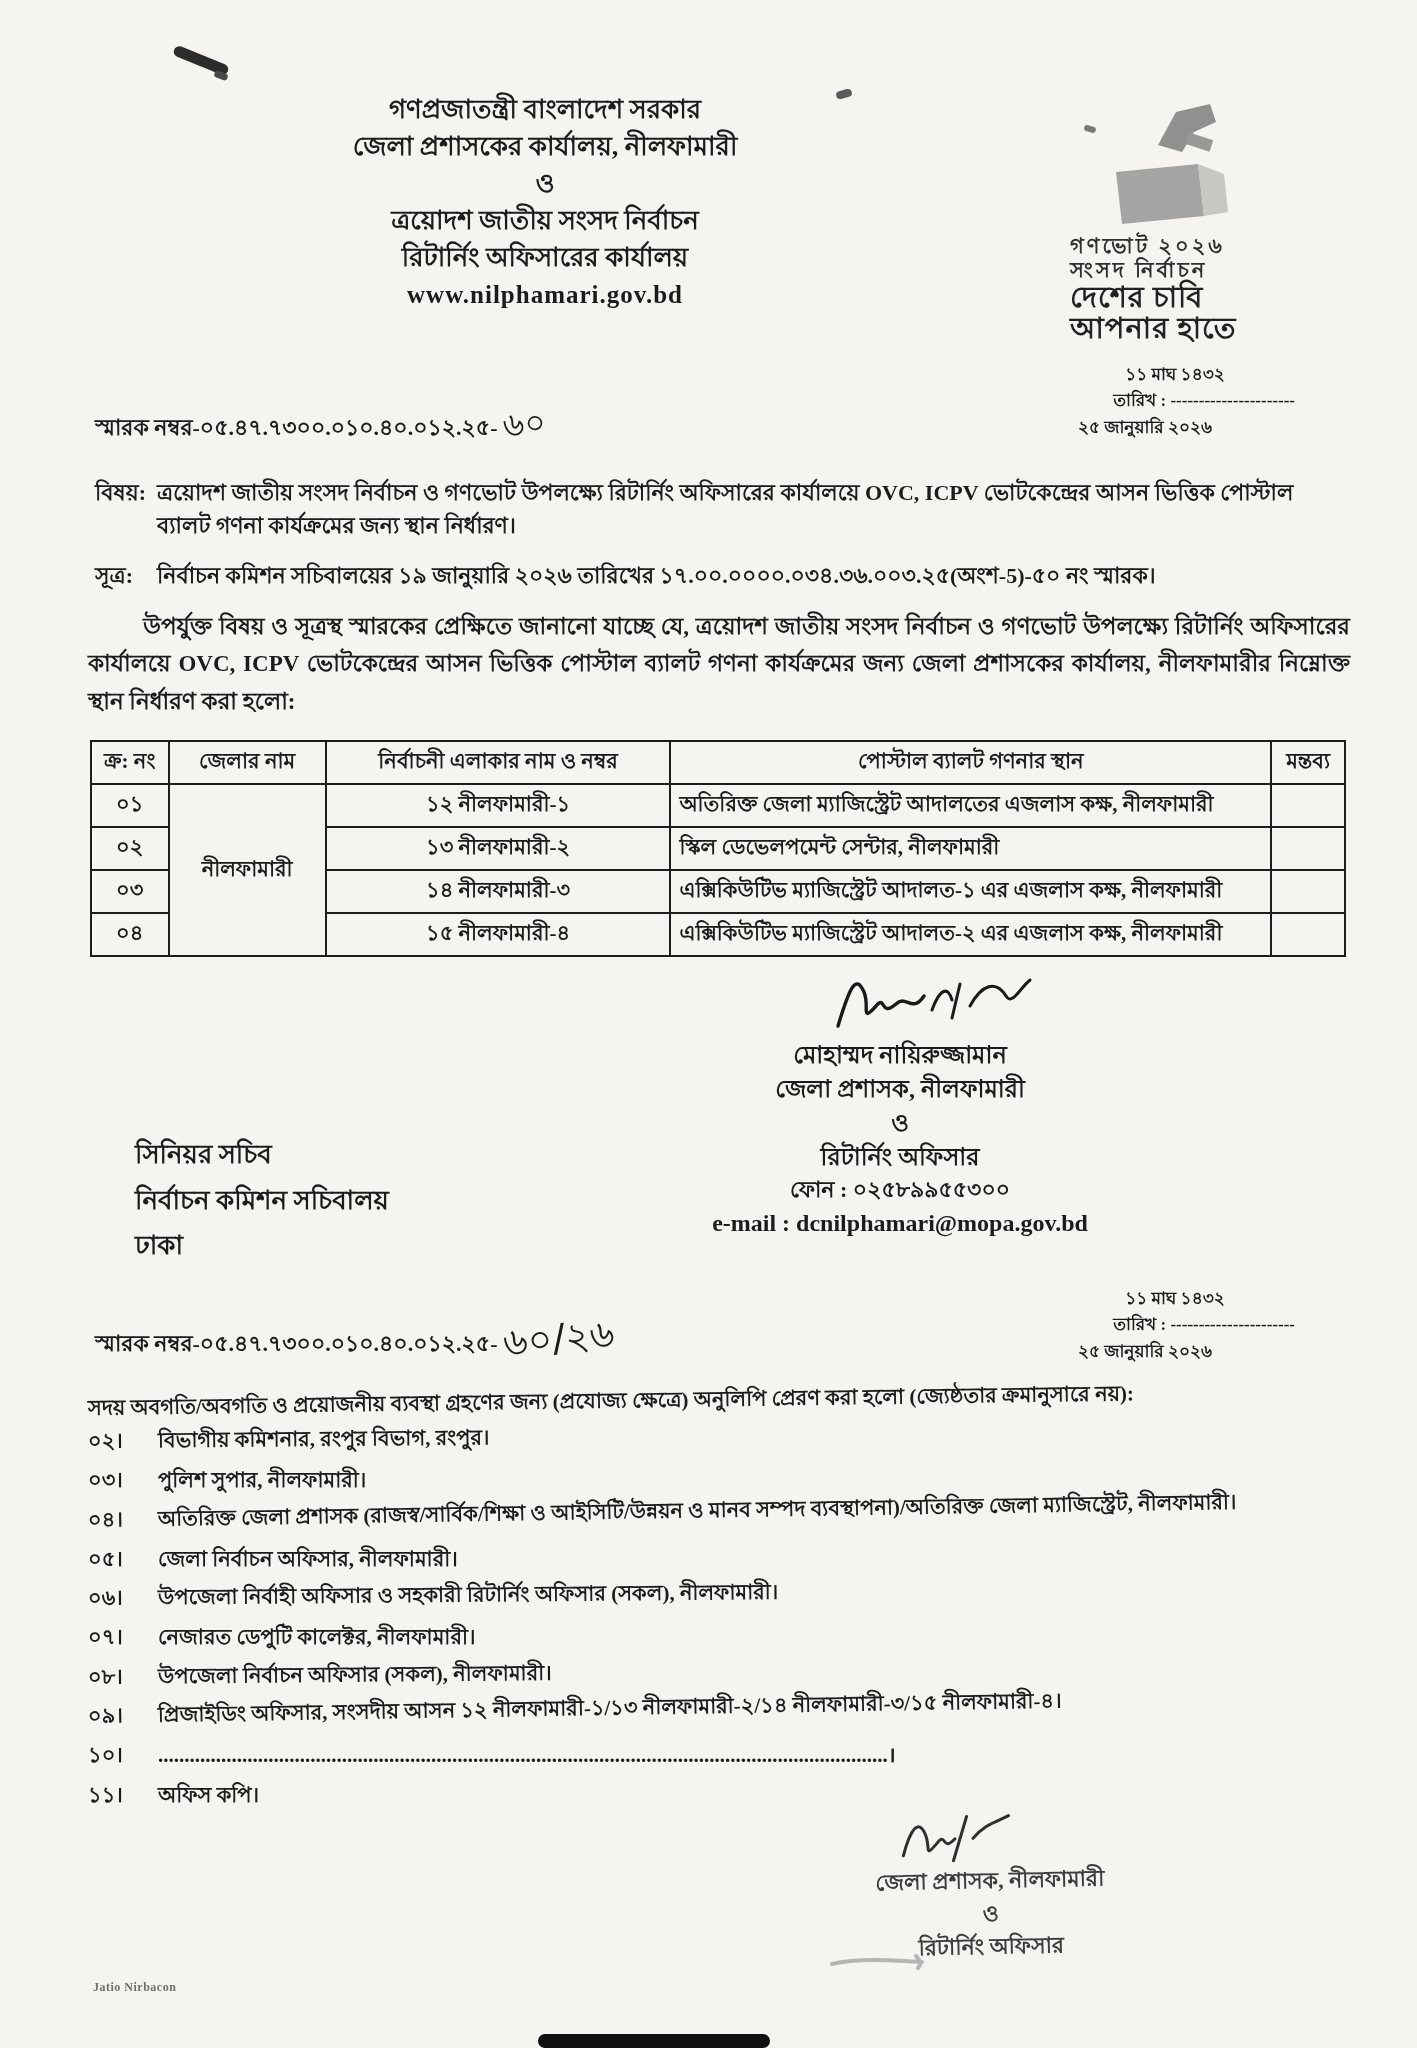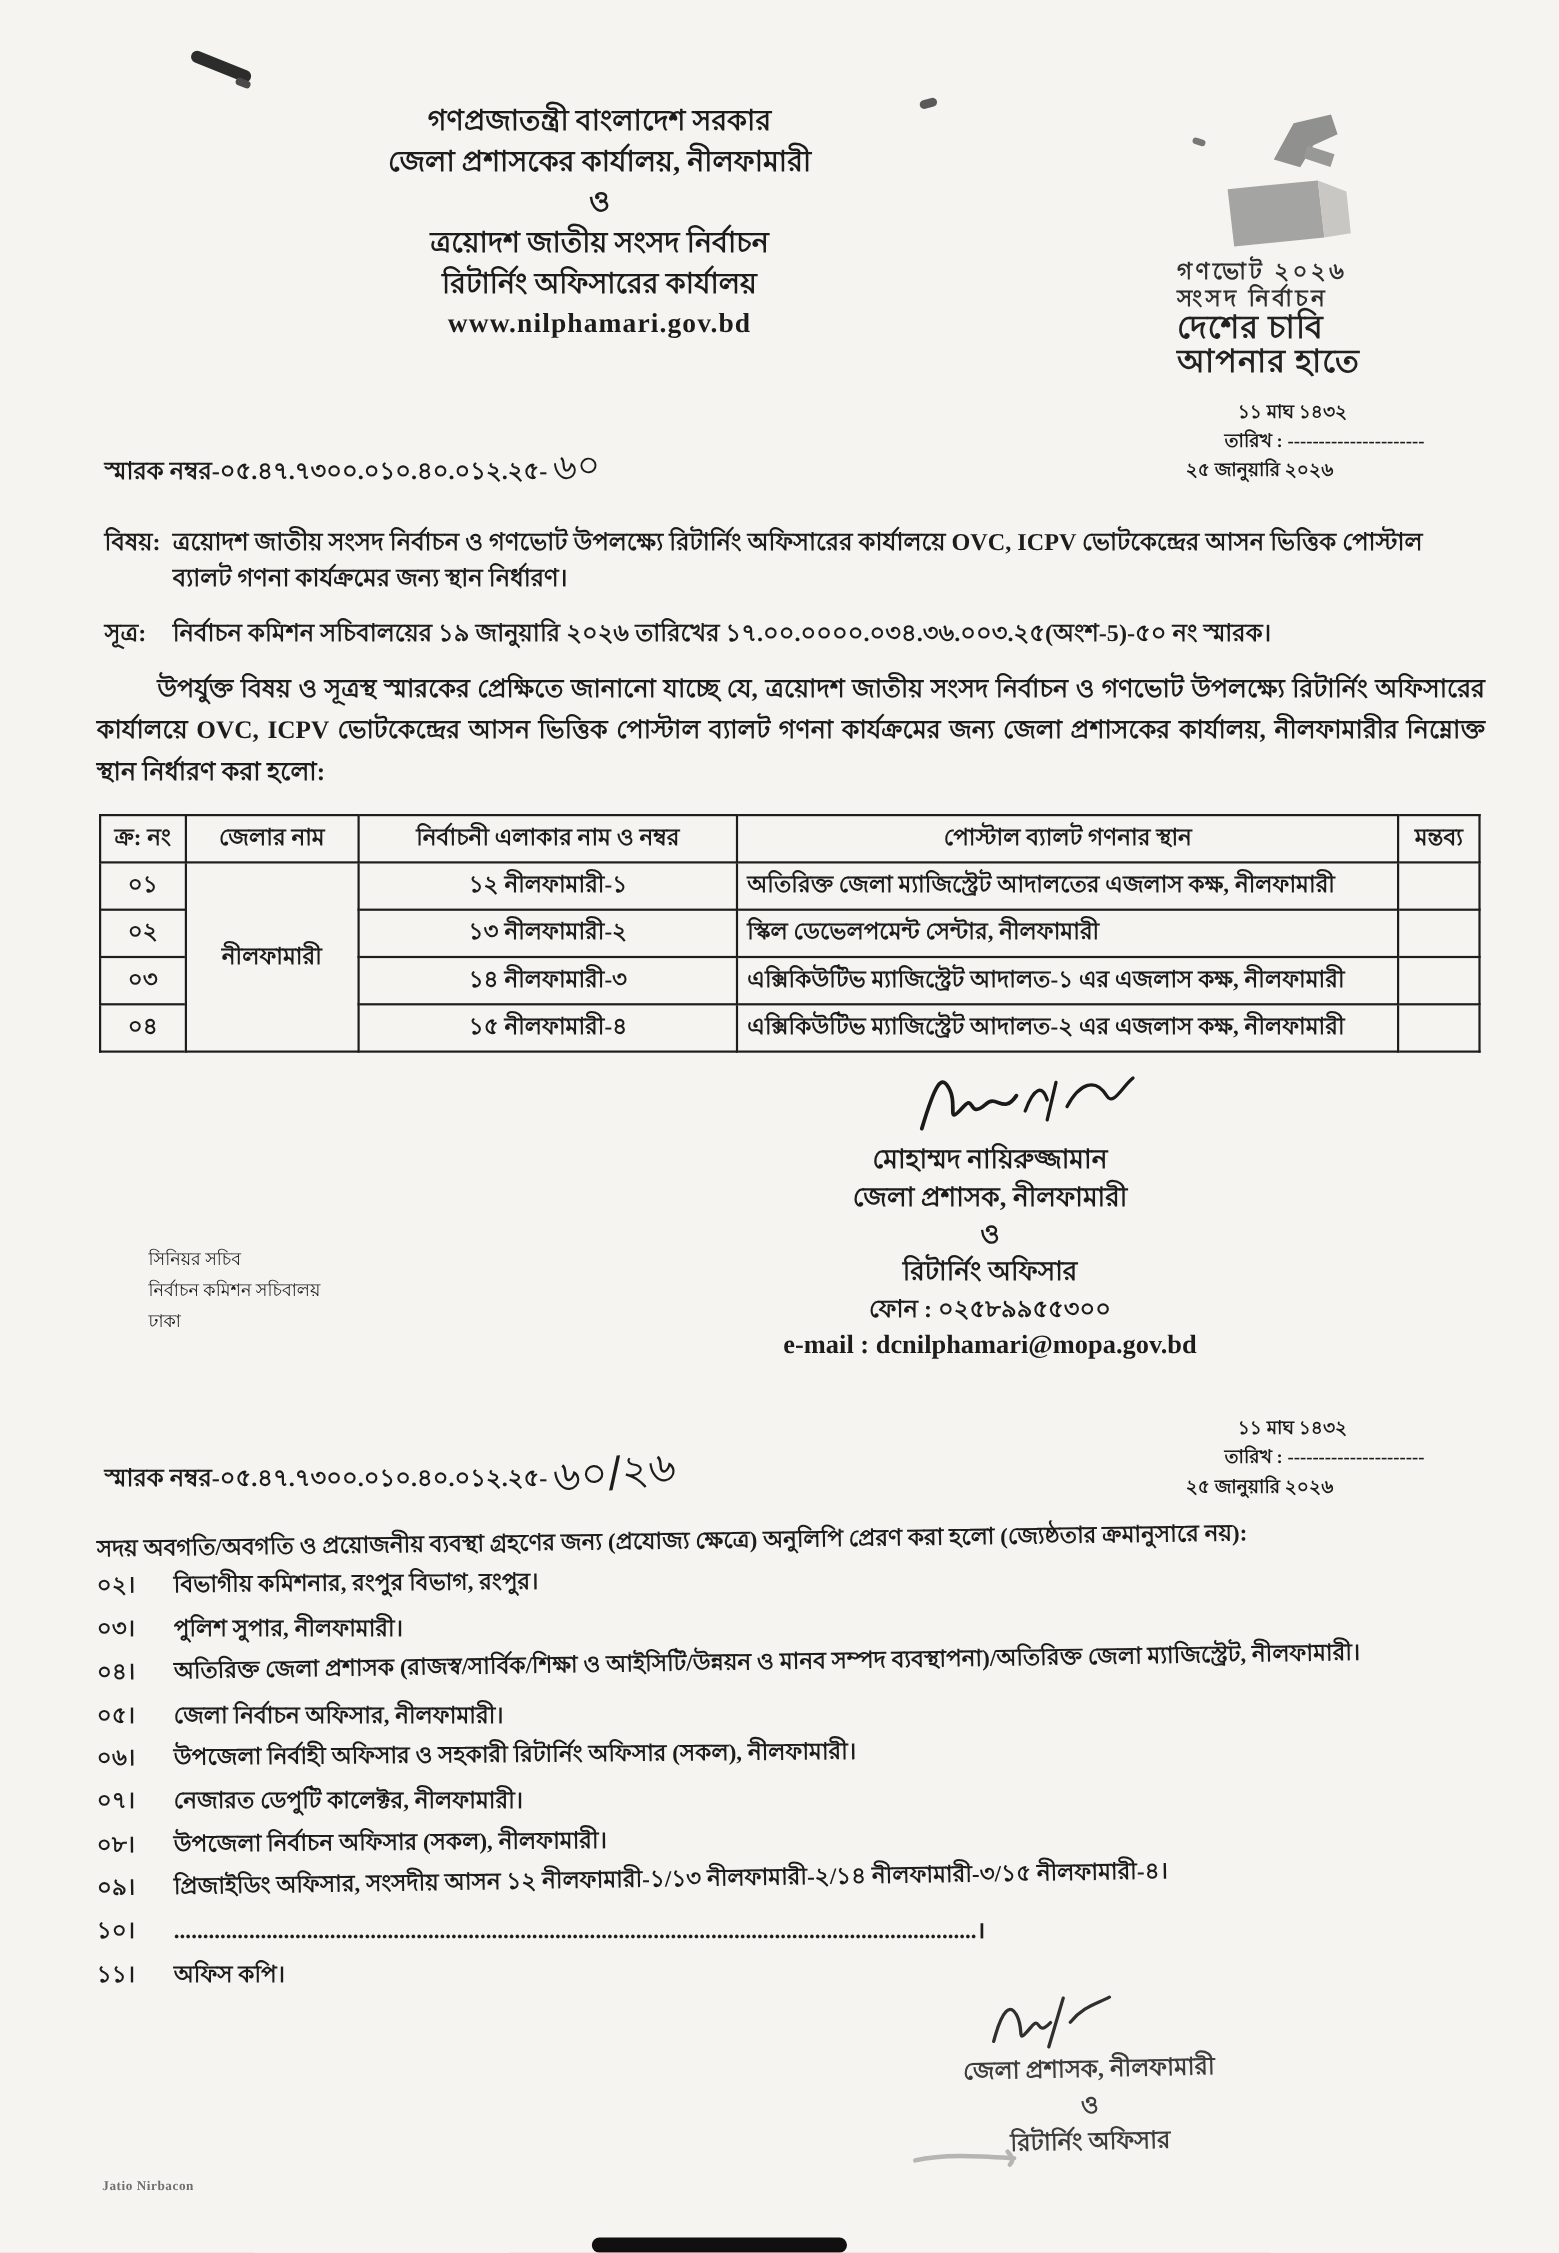--- a/index.html
+++ b/index.html
@@ -44,21 +44,21 @@
   td.cons{width:330px;text-align:center;}
   td.venue-c{width:590px;text-align:left;}
   td.rem{width:56px;}
   th.h-sl{width:60px;} th.h-dist{width:140px;} th.h-cons{width:330px;} th.h-venue{width:590px;} th.h-rem{width:56px;}
 
   
   .sign-top{left:620px;top:966px;width:560px;text-align:center;font-size:24px;font-weight:700;line-height:1.42;}
   .sign-top .big-scribble{margin-left:200px;display:block;}
   .sign-top .phone{font-size:22px;}
   .sign-top .email{font-size:24px;}
-  .addressee{left:135px;top:1132px;font-size:16px;font-weight:400;line-height:1.75;}
+  .addressee{left:135px;top:1132px;font-size:26px;font-weight:700;line-height:1.75;}
   .sign-bottom{left:770px;top:1808px;width:440px;text-align:center;font-size:22px;font-weight:700;line-height:1.5;color:#3d3d3d;transform:rotate(-1.2deg);}
 
   
   .dist-intro{font-size:21px;font-weight:700;transform:rotate(-0.8deg);transform-origin:left center;white-space:nowrap;}
   .dist-list{width:1300px;font-size:21px;font-weight:700;}
   .dist-item{display:flex;margin-bottom:12px;line-height:1.3;}
   .dist-item .num{flex:0 0 70px;}
   .dist-item .txt{flex:1;}
   .dist-item.t1{transform:rotate(-0.5deg);transform-origin:left center;}
   .dist-item.t2{transform:rotate(-0.9deg);transform-origin:left center;}

